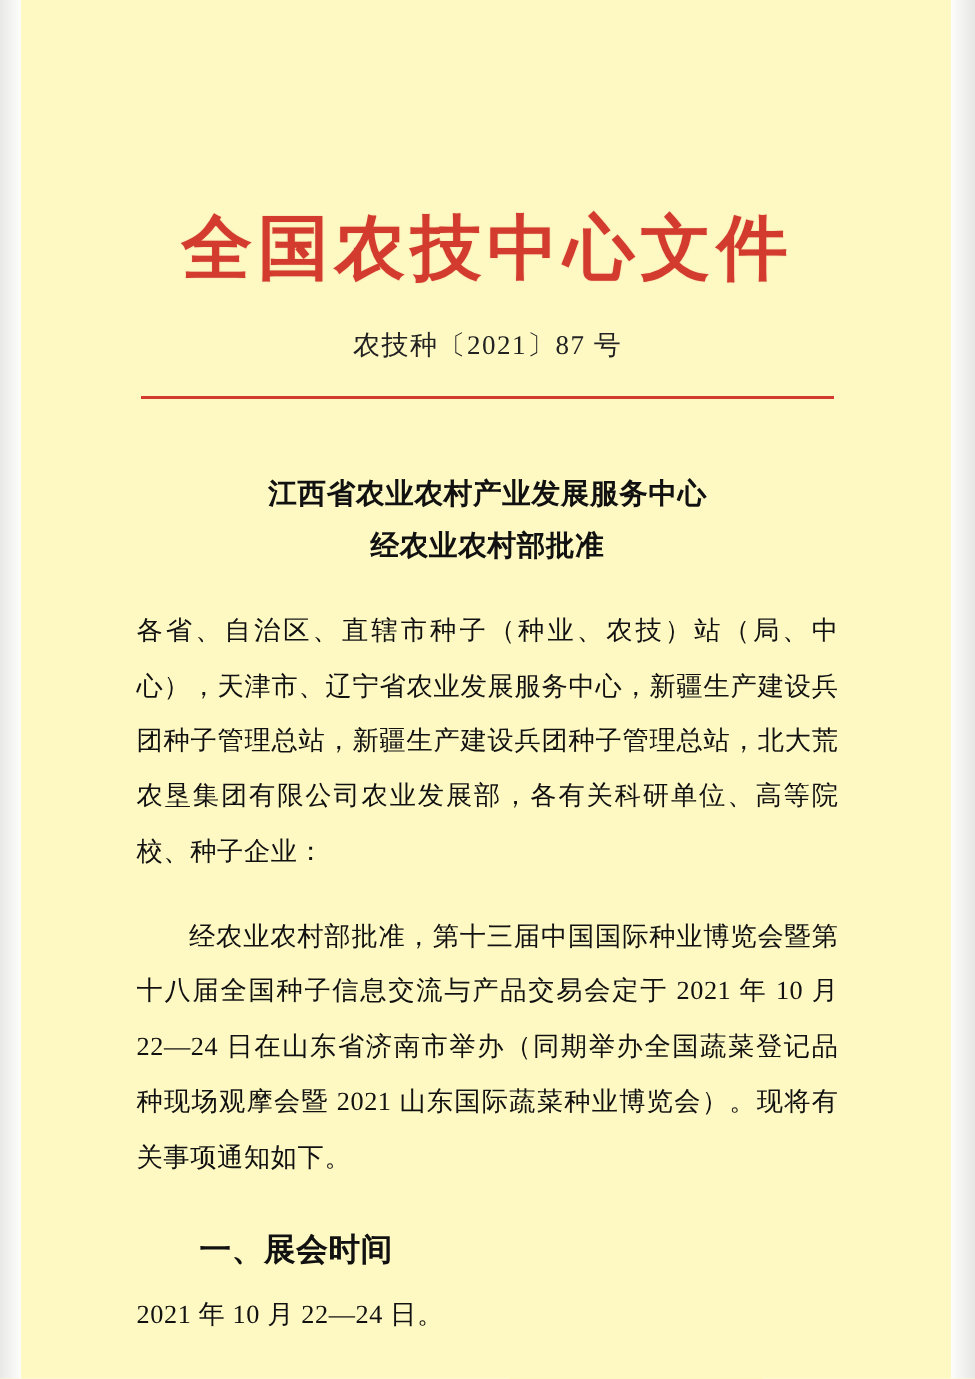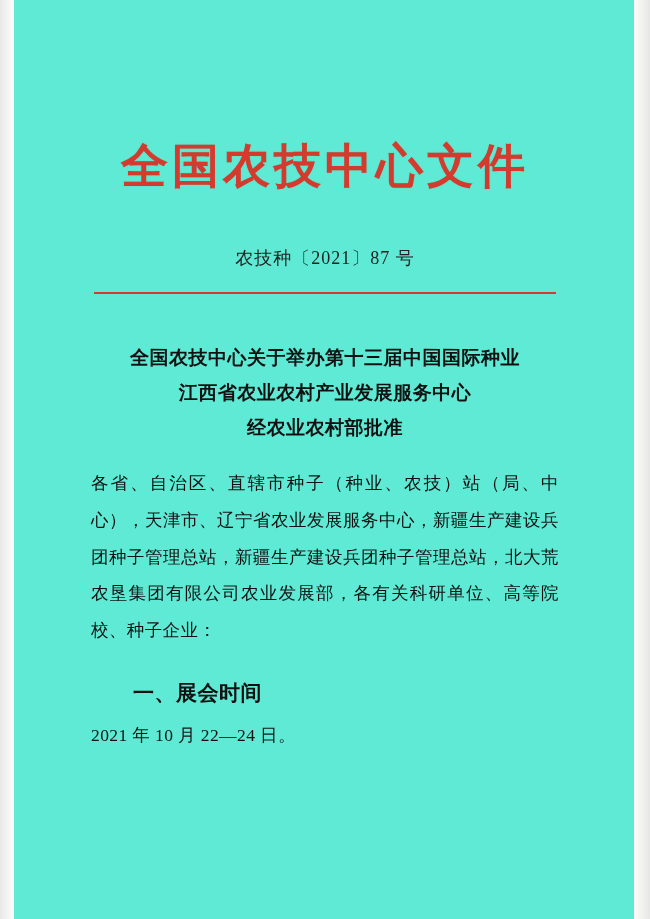--- a/index.html
+++ b/index.html
@@ -10,21 +10,21 @@
     width: 650px;
     height: 919px;
     background: #ffffff;
     font-family: "Liberation Serif", "DejaVu Serif", serif;
     overflow: hidden;
   }
   .page {
     position: relative;
     width: 650px;
     height: 919px;
-    background: #5eead4;
+    background: #fef9c3;
     box-sizing: border-box;
   }
   
   .page::before {
     content: "";
     position: absolute;
     left: 0; top: 0;
     width: 14px; height: 919px;
     background: linear-gradient(to right, #e8e8e6, #fdfdfb);
     pointer-events: none;
@@ -45,21 +45,21 @@
   .doc-title-red {
     color: #d23b2e;
     font-family: "DejaVu Serif", "Liberation Serif", serif;
     font-weight: bold;
     font-size: 47px;
     letter-spacing: 4px;
     line-height: 1.1;
     text-shadow: 0 0 1px rgba(210,59,46,0.35);
   }
   .doc-number {
-    margin-top: 54px;
+    margin-top: 26px;
     font-size: 18px;
     color: #222;
     letter-spacing: 1px;
     font-family: "Liberation Serif", serif;
     text-align: center;
   }
   .red-rule {
     margin: 22px auto 0 auto;
     width: 462px;
     height: 2px;
@@ -118,25 +118,25 @@
 
   <div class="doc-header">
     <div class="doc-title-red">全国农技中心文件</div>
     <div class="doc-number">农技种〔2021〕87 号</div>
     <div class="red-rule"></div>
   </div>
 
   <div class="doc-body">
 
     <div class="doc-subject">
-      <div>全国农技中心关于举办第十三届中国国际种业</div>
       <div>江西省农业农村产业发展服务中心</div>
       <div>经农业农村部批准</div>
     </div>
 
     <div class="para">各省、自治区、直辖市种子（种业、农技）站（局、中心），天津市、辽宁省农业发展服务中心，新疆生产建设兵团种子管理总站，新疆生产建设兵团种子管理总站，北大荒农垦集团有限公司农业发展部，各有关科研单位、高等院校、种子企业：</div>
 
+    <div class="para indent">经农业农村部批准，第十三届中国国际种业博览会暨第十八届全国种子信息交流与产品交易会定于 2021 年 10 月 22—24 日在山东省济南市举办（同期举办全国蔬菜登记品种现场观摩会暨 2021 山东国际蔬菜种业博览会）。现将有关事项通知如下。</div>
 
     <div class="section-head">一、展会时间</div>
     <div class="section-text">2021 年 10 月 22—24 日。</div>
 
   </div>
 </div>
 
 </body></html>

